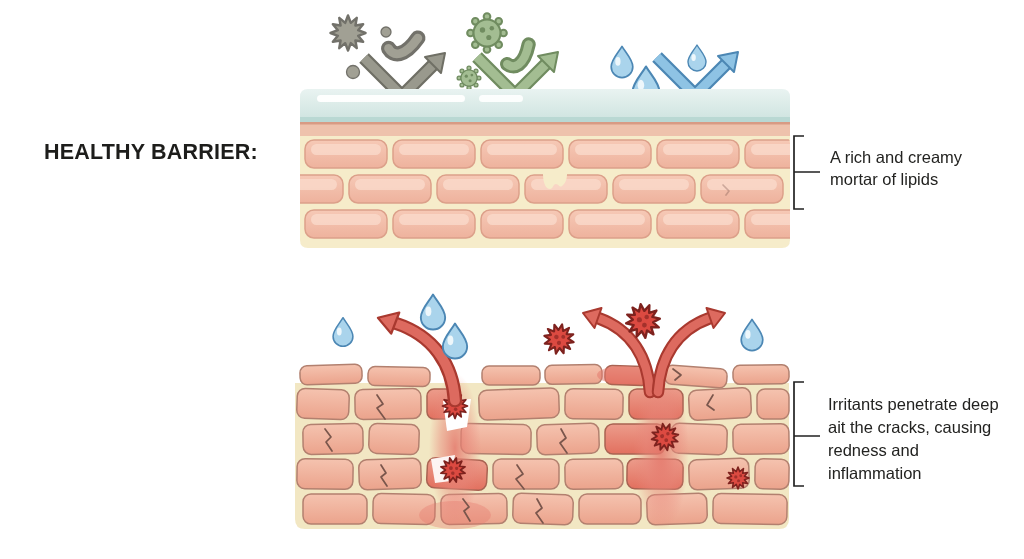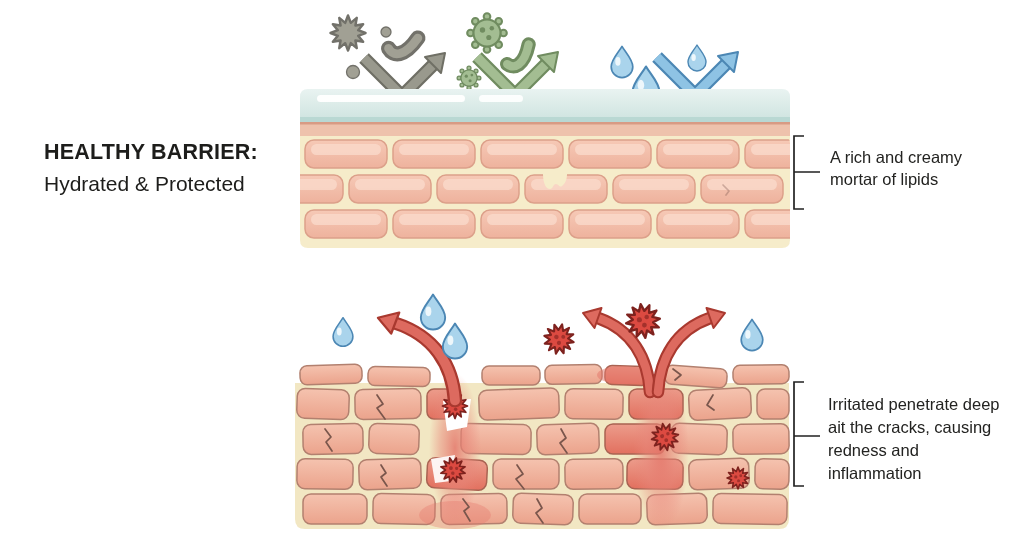--- a/index.html
+++ b/index.html
@@ -29,21 +29,20 @@
   .crack{stroke:#7a564c;stroke-width:1.7;fill:none;stroke-linejoin:round;stroke-linecap:round;}
   .bracket{stroke:#222;stroke-width:1.7;fill:none;}
 </style>
 </head>
 <body>
 
 <div class="stage">
 
   <div class="label" style="left:44px;top:140px">
     <div class="t">HEALTHY BARRIER:</div>
-    <div class="s">Hydrated &amp; Protected</div>
   </div>
 
   <svg style="left:293px;top:0" width="506" height="262" viewBox="0 0 506 262">
     <defs>
       <linearGradient id="wg" x1="0" y1="0" x2="0" y2="1">
         <stop offset="0" stop-color="#e9f3f1"></stop>
           <stop offset="1" stop-color="#cde3df"></stop>
       </linearGradient>
       <linearGradient id="bg1" x1="0" y1="0" x2="0" y2="1">
         <stop offset="0" stop-color="#f6c9b6"></stop>
@@ -285,15 +284,15 @@
       <use href="#g-drop" transform="translate(50,49) scale(1.1)"></use>
       <use href="#g-drop" transform="translate(140,29) scale(1.35)"></use>
       <use href="#g-drop" transform="translate(162,58) scale(1.35)"></use>
       <use href="#g-drop" transform="translate(459,52) scale(1.2)"></use>
     </g>
   </svg>
 
   <svg style="left:790px;top:378px" width="36" height="116" viewBox="0 0 36 116">
     <path class="bracket" d="M14,4 H4 V108 H14 M4,58 H30"></path>
   </svg>
-  <div class="anno" style="left:828px;top:393px;width:178px">Irritated penetrate deep ait the cracks, causing redness and inflammation</div>
+  <div class="anno" style="left:828px;top:393px;width:178px">Irritants penetrate deep ait the cracks, causing redness and inflammation</div>
 
 </div>
 
 </body></html>

